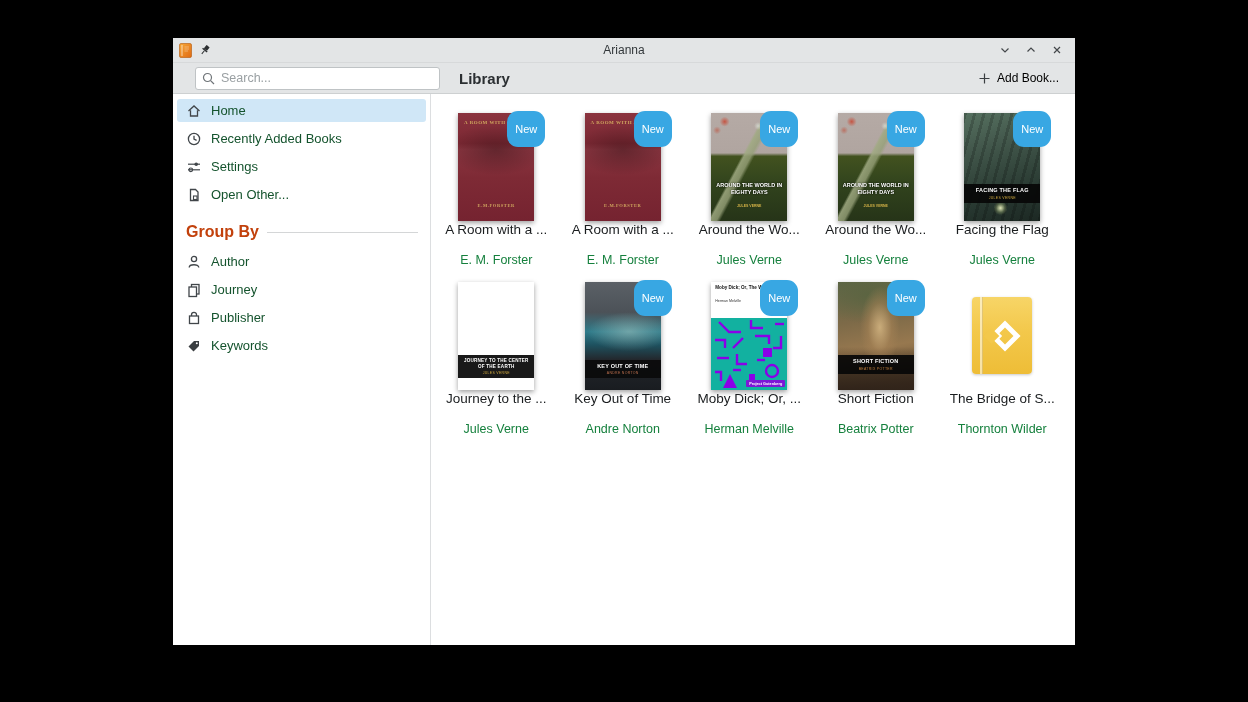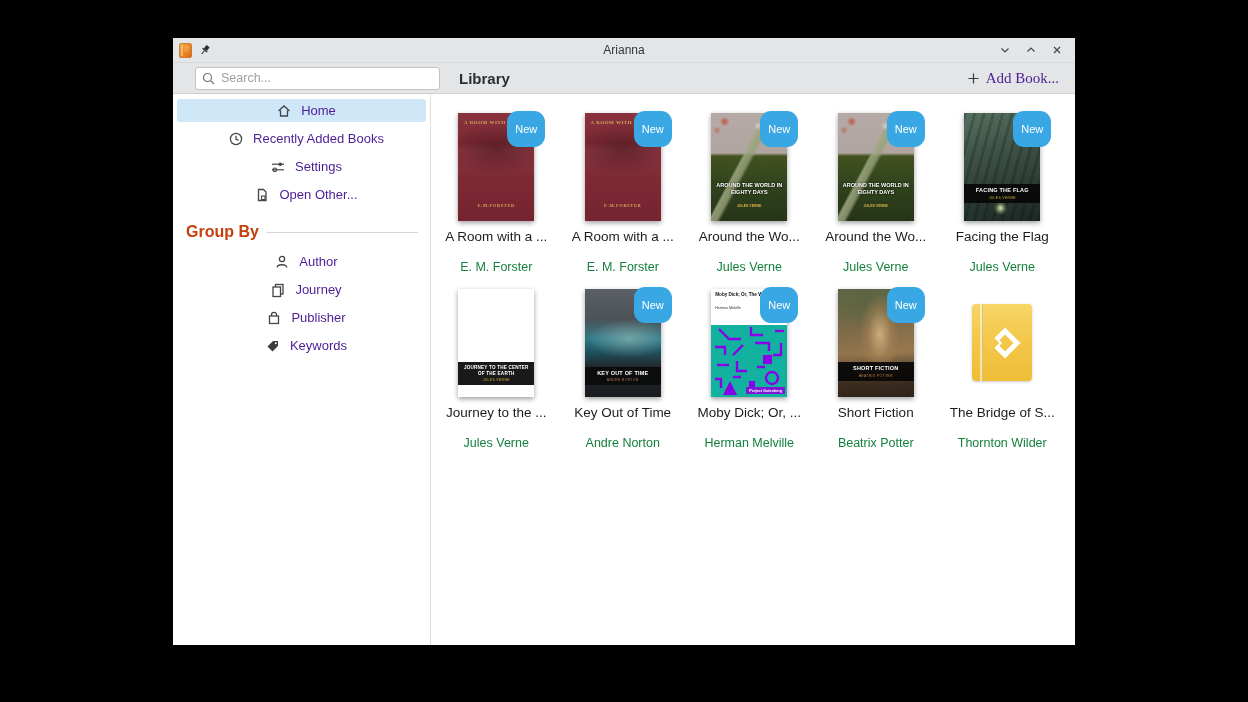--- a/index.html
+++ b/index.html
@@ -22,47 +22,47 @@
   .toolbar { height:31px; background:#e3e5e6; border-bottom:1px solid #cdd0d1;
     display:flex; align-items:center; flex:0 0 auto; position:relative; }
   .searchbox { margin-left:22px; width:245px; height:23px; background:#fff;
     border:1px solid #bfc3c5; border-radius:3px; display:flex; align-items:center;
     padding:0 6px; gap:6px; }
   .searchbox input { border:none; outline:none; flex:1; font-size:12.5px;
     font-family:"Liberation Sans", sans-serif; color:#333; background:transparent; }
   .searchbox input::placeholder { color:#9aa0a3; }
   .page-title { margin-left:19px; font-size:15px; font-weight:600; color:#2b2f32; }
   .addbook { margin-left:auto; margin-right:12px; display:flex; align-items:center;
-    gap:6px; font-size:15px; color:#4c1d95; cursor:pointer; padding:3px 4px;font-family:Liberation Serif, serif; }
+    gap:6px; font-size:12px; color:#000000; cursor:pointer; padding:3px 4px; }
 
   .body-row { flex:1; display:flex; min-height:0; }
 
   
   .sidebar { width:258px; flex:0 0 auto; border-right:1px solid #dcdee0;
     background:#fff; padding-top:5px; }
   .nav-item { height:23px; margin:0 4px 5px 4px; border-radius:3px; display:flex;
-    align-items:center; gap:9px; padding-left:9px; font-size:13px; color:#4c1d95;
-    cursor:pointer;justify-content:center; }
+    align-items:center; gap:9px; padding-left:9px; font-size:13px; color:#14532d;
+    cursor:pointer; }
   .nav-item.selected { background:#d0e7f7; }
   .nav-icon { width:16px; height:16px; flex:0 0 auto; display:flex; align-items:center; justify-content:center; }
   .group-header { margin:17px 12px 9px 13px; display:flex; align-items:center; gap:8px; }
   .group-header .gh-label { font-size:16px; font-weight:bold; color:#c2410c; white-space:nowrap; }
   .group-header .gh-line { flex:1; height:1px; background:#d4d6d7; }
 
   
   .content { flex:1; position:relative; background:#fff; overflow:hidden; }
   .grid { position:absolute; left:2px; top:19px; display:grid;
     grid-template-columns:repeat(5,126.5px); row-gap:15px; justify-items:center; }
   .card { width:118px; display:flex; flex-direction:column; align-items:center; cursor:pointer; }
   .cover-wrap { position:relative; width:76px; height:108px; }
   .cover { position:relative; width:76px; height:108px;
     box-shadow:0 2px 5px rgba(0,0,0,.38); overflow:hidden; }
   .badge { position:absolute; top:-2px; right:-11px; background:#38a7e3; color:#fff;
     font-size:11px; padding:12px 8px; border-radius:11px; z-index:3; }
-  .bk-title { margin-top:8px; font-size:13.5px; color:#1a1d1f; max-width:118px;
+  .bk-title { margin-top:1px; font-size:13.5px; color:#1a1d1f; max-width:118px;
     white-space:nowrap; text-align:center; }
   .bk-author { margin-top:16px; font-size:12.5px; color:#15803d; text-align:center; }
 
   
   .cv-bandbox { position:absolute; left:0; right:0; background:rgba(8,8,8,.93);
     text-align:center; color:#fff; padding:3px 2px 3px; z-index:2; }
   .cv-band-title { font-size:5.5px; font-weight:bold; line-height:1.25; letter-spacing:.2px; }
   .cv-band-author { font-size:3.5px; color:#d0a93f; margin-top:1.5px; letter-spacing:.3px; }
 
   

